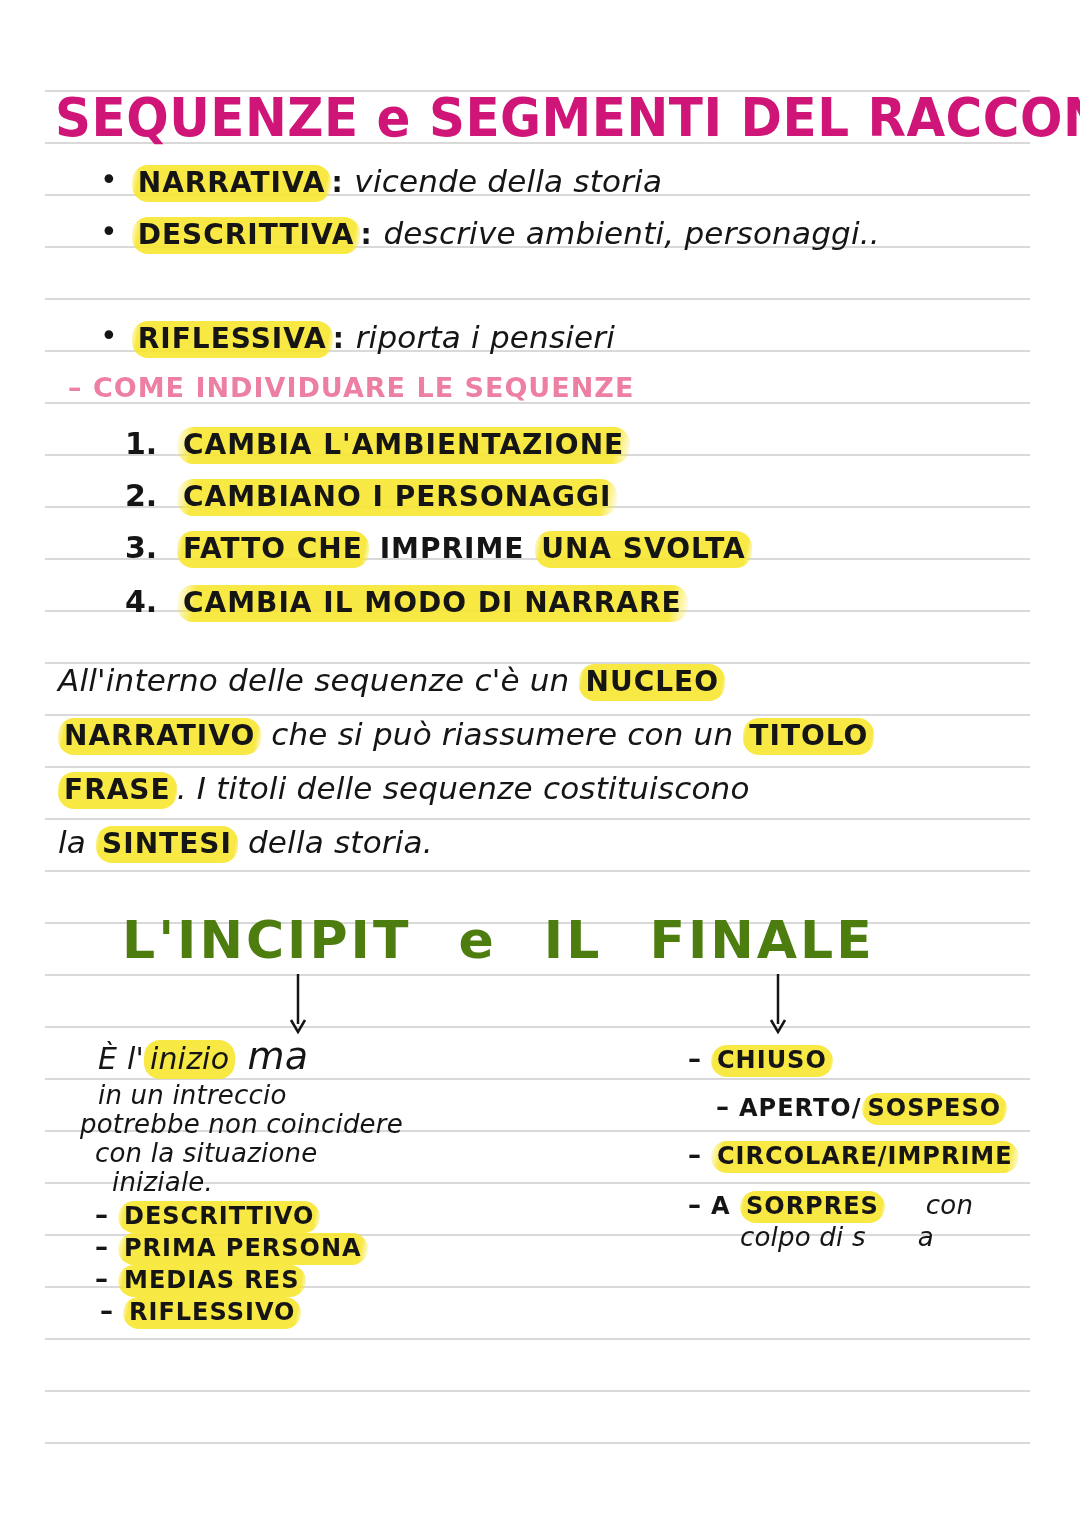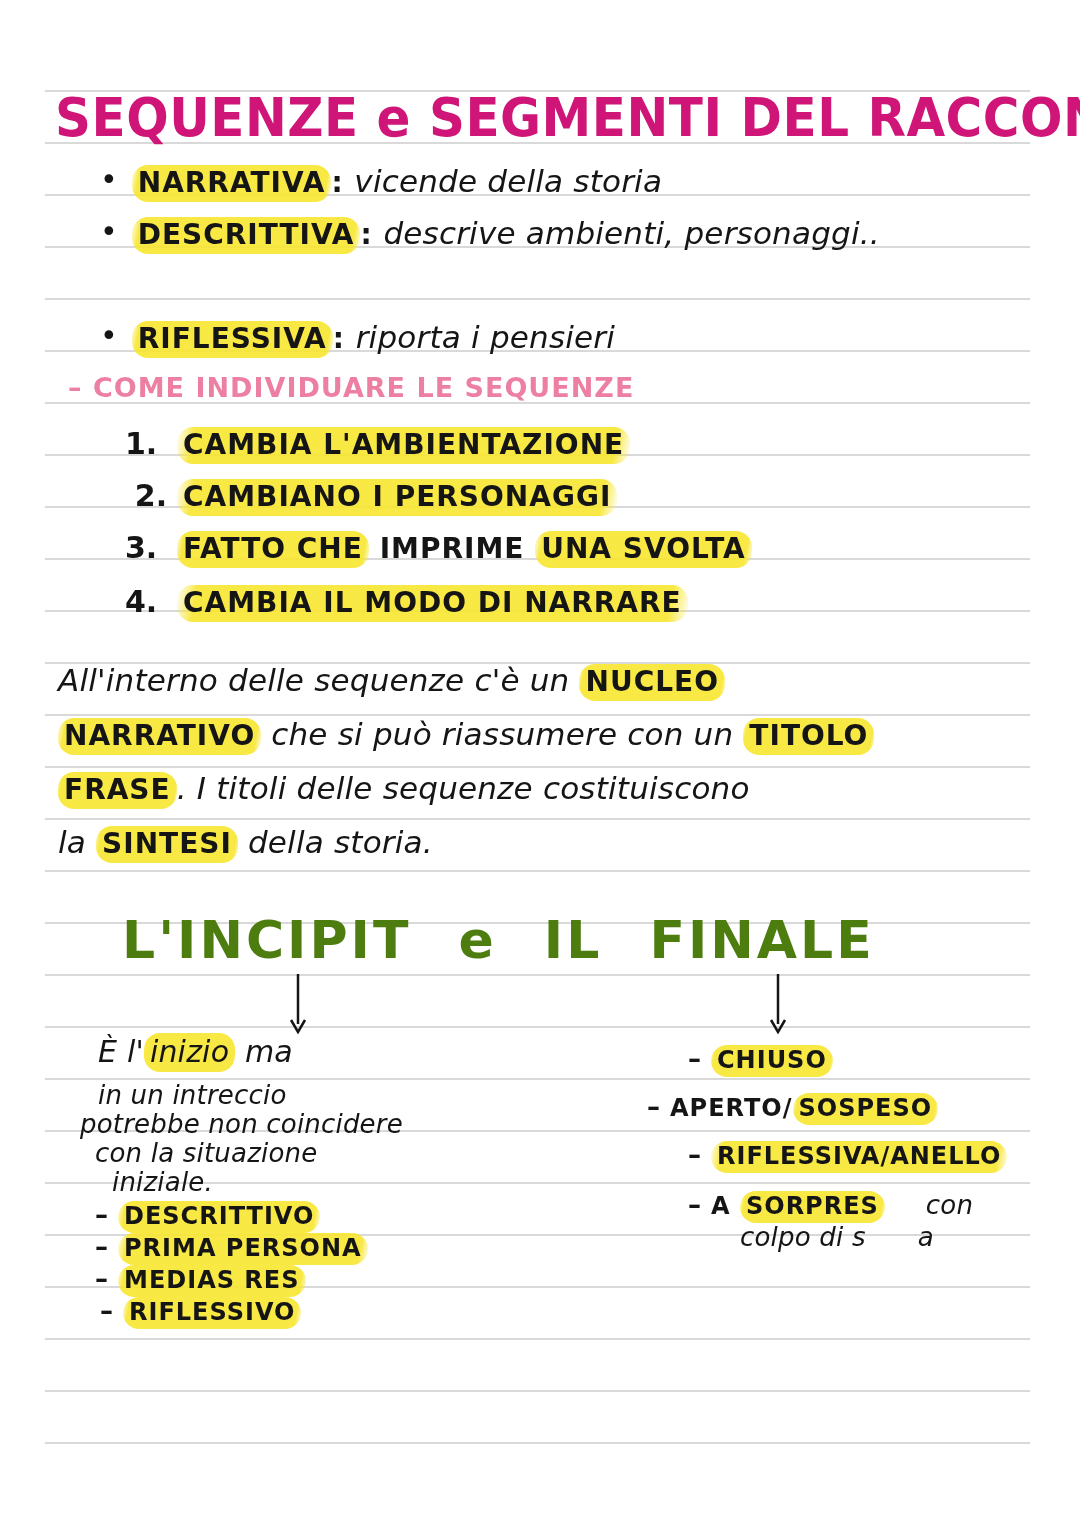--- a/index.html
+++ b/index.html
@@ -74,21 +74,21 @@
   </div>
   <div class="abs row" style="left:100px;top:314px;">
     <span class="dot">•</span><span class="caps hl">RIFLESSIVA</span><span class="caps">: </span><span class="script">riporta i pensieri</span>
   </div>
 
   <div class="abs subhead">– COME INDIVIDUARE LE SEQUENZE</div>
 
   <div class="abs row" style="left:125px;top:422px;">
     <span class="num">1.</span><span class="caps hl">CAMBIA L'AMBIENTAZIONE</span>
   </div>
-  <div class="abs row" style="left:125px;top:474px;text-align:center;">
+  <div class="abs row" style="left:125px;top:474px;">
     <span class="num">2.</span><span class="caps hl">CAMBIANO I PERSONAGGI</span>
   </div>
   <div class="abs row" style="left:125px;top:526px;">
     <span class="num">3.</span><span class="caps hl">FATTO CHE</span><span class="caps"> IMPRIME </span><span class="caps hl">UNA SVOLTA</span>
   </div>
   <div class="abs row" style="left:125px;top:580px;">
     <span class="num">4.</span><span class="caps hl">CAMBIA IL MODO DI NARRARE</span>
   </div>
 
   <div class="abs" style="left:58px;top:662px;">
@@ -109,21 +109,21 @@
   <svg class="arrow" style="left:288px;top:974px;" width="20" height="60" viewBox="0 0 20 60">
     <line x1="10" y1="0" x2="10" y2="50" stroke="#151515" stroke-width="2.5"></line>
     <polyline points="3,46 10,58 17,46" fill="none" stroke="#151515" stroke-width="2.5"></polyline>
   </svg>
   <svg class="arrow" style="left:768px;top:974px;" width="20" height="60" viewBox="0 0 20 60">
     <line x1="10" y1="0" x2="10" y2="50" stroke="#151515" stroke-width="2.5"></line>
     <polyline points="3,46 10,58 17,46" fill="none" stroke="#151515" stroke-width="2.5"></polyline>
   </svg>
 
   <div class="abs" style="left:98px;top:1034px;font-size:30px;">
-    <span class="script" style="font-size:30px;">È l'</span><span class="script hl" style="font-size:30px;">inizio</span><span class="script" style="font-size:30px;"> ma</span>
+    <span class="script" style="font-size:30px;">È l'</span><span class="script hl" style="font-size:30px;">inizio</span><span class="script" style="font-size:38px;"> ma</span>
   </div>
   <div class="abs small-script" style="left:98px;top:1080px;">in un intreccio</div>
   <div class="abs small-script" style="left:80px;top:1109px;">potrebbe non coincidere</div>
   <div class="abs small-script" style="left:95px;top:1138px;">con la situazione</div>
   <div class="abs small-script" style="left:112px;top:1167px;">iniziale.</div>
 
   <div class="abs" style="left:95px;top:1200px;">
     <span class="dash">–</span><span class="smallcaps hl">DESCRITTIVO</span>
   </div>
   <div class="abs" style="left:95px;top:1232px;">
@@ -132,25 +132,25 @@
   <div class="abs" style="left:95px;top:1264px;">
     <span class="dash">–</span><span class="smallcaps hl">MEDIAS RES</span>
   </div>
   <div class="abs" style="left:100px;top:1296px;">
     <span class="dash">–</span><span class="smallcaps hl">RIFLESSIVO</span>
   </div>
 
   <div class="abs" style="left:688px;top:1044px;">
     <span class="dash">–</span><span class="smallcaps hl">CHIUSO</span>
   </div>
-  <div class="abs" style="left:647px;top:1092px;">
+  <div class="abs" style="left:716px;top:1092px;">
     <span class="dash">–</span><span class="smallcaps">APERTO/</span><span class="smallcaps hl">SOSPESO</span>
   </div>
   <div class="abs" style="left:688px;top:1140px;">
-    <span class="dash">–</span><span class="smallcaps hl">RIFLESSIVA/ANELLO</span>
+    <span class="dash">–</span><span class="smallcaps hl">CIRCOLARE/IMPRIME</span>
   </div>
   <div class="abs" style="left:688px;top:1190px;">
     <span class="dash">–</span><span class="smallcaps">A </span><span class="smallcaps hl">SORPRES</span><span class="small-script con">con</span>
   </div>
   <div class="abs" style="left:740px;top:1222px;">
     <span class="small-script">colpo di s</span><span class="small-script gap-a">a</span>
   </div>
 
 </div>
 

